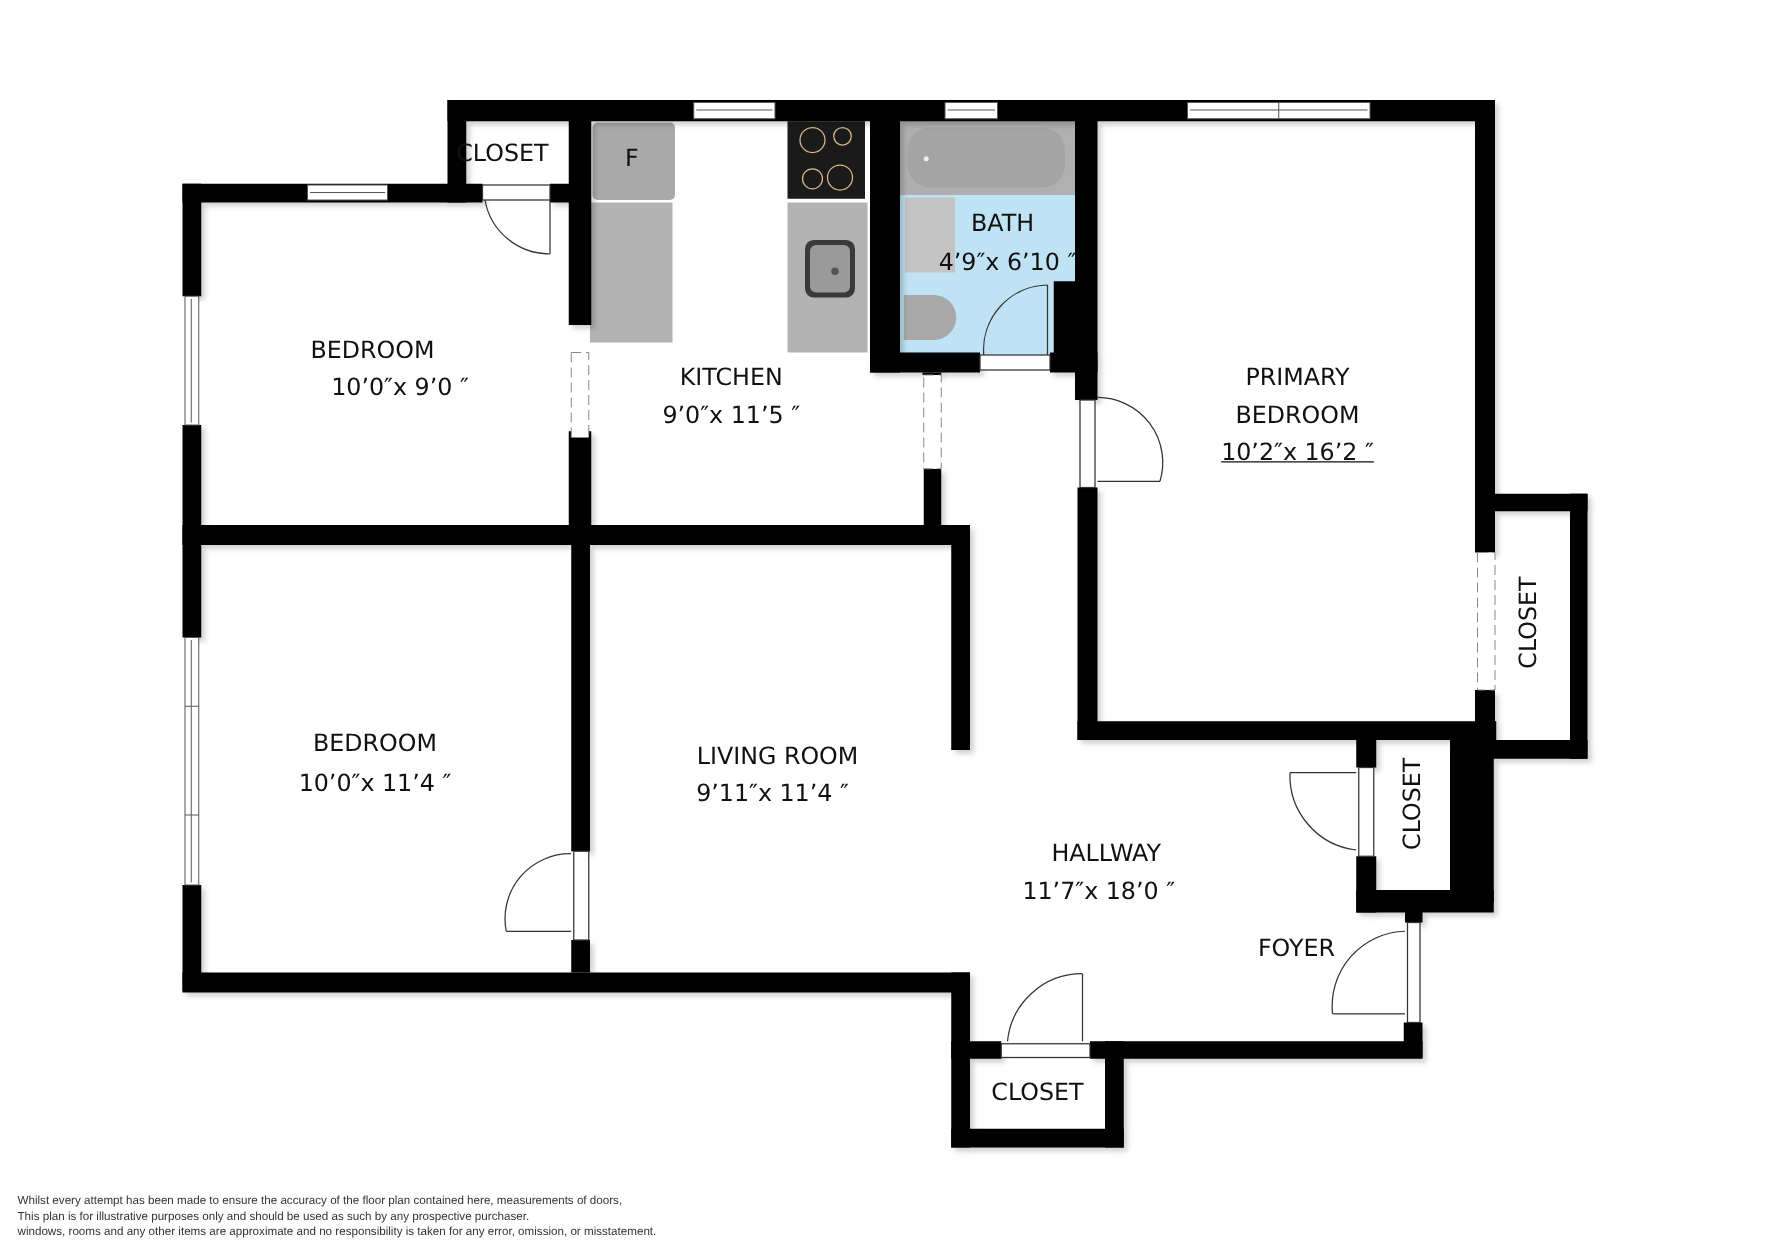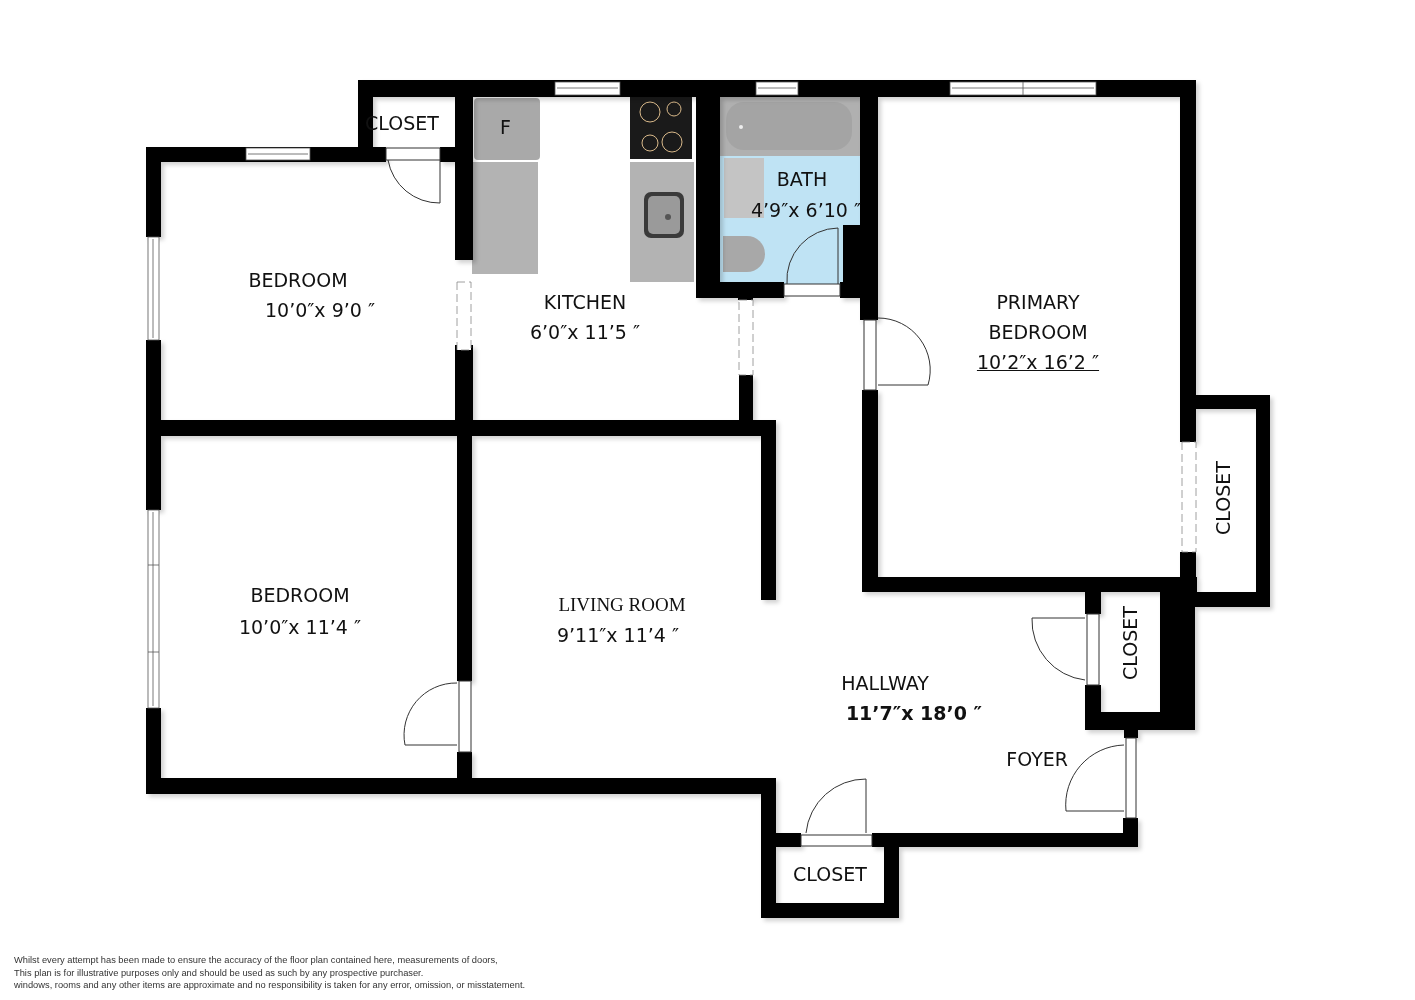--- a/index.html
+++ b/index.html
@@ -149,39 +149,39 @@
   </g>
 </svg>
 
 <div class="lbl" style="left:365px; top:108px;">CLOSET</div>
 <div class="lbl" style="left:500px; top:112px;">F</div>
 
 <div class="lbl" style="left:228px; top:265px; width:140px;">BEDROOM</div>
 <div class="lbl" style="left:250px; top:295px; width:140px;">10’0″x 9’0 ″</div>
 
 <div class="lbl" style="left:515px; top:287px; width:140px;">KITCHEN</div>
-<div class="lbl" style="left:515px; top:317px; width:140px;">6’0″x 11’5 ″</div>
+<div class="lbl" style="left:515px; top:317px; width:140px;">9’0″x 11’5 ″</div>
 
 <div class="lbl" style="left:762px; top:164px; width:80px;">BATH</div>
 <div class="lbl" style="left:736px; top:195px; width:140px;">4’9″x 6’10 ″</div>
 
 <div class="lbl" style="left:968px; top:287px; width:140px;">PRIMARY</div>
 <div class="lbl" style="left:968px; top:317px; width:140px;">BEDROOM</div>
 <div class="lbl" style="left:968px; top:347px; width:140px;text-decoration:underline;">10’2″x 16’2 ″</div>
 
 <div class="lbl vert" style="left:1183px; top:483px; width:80px;">CLOSET</div>
 
 <div class="lbl" style="left:230px; top:580px; width:140px;">BEDROOM</div>
 <div class="lbl" style="left:230px; top:612px; width:140px;">10’0″x 11’4 ″</div>
 
-<div class="lbl" style="left:537px; top:590px; width:170px;font-family:Liberation Serif, serif;">LIVING ROOM</div>
+<div class="lbl" style="left:537px; top:590px; width:170px;">LIVING ROOM</div>
 <div class="lbl" style="left:533px; top:620px; width:170px;">9’11″x 11’4 ″</div>
 
 <div class="lbl" style="left:805px; top:668px; width:160px;text-align:center;">HALLWAY</div>
-<div class="lbl" style="left:834px; top:698px; width:160px;font-weight:bold;">11’7″x 18’0 ″</div>
+<div class="lbl" style="left:799px; top:698px; width:160px;">11’7″x 18’0 ″</div>
 
 <div class="lbl vert" style="left:1090px; top:628px; width:80px;">CLOSET</div>
 
 <div class="lbl" style="left:988px; top:744px; width:80px;text-align:right;">FOYER</div>
 
 <div class="lbl" style="left:785px; top:859px; width:90px;">CLOSET</div>
 
 <div class="disclaimer">
   <div>Whilst every attempt has been made to ensure the accuracy of the floor plan contained here, measurements of doors,</div>
   <div>This plan is for illustrative purposes only and should be used as such by any prospective purchaser.</div>

